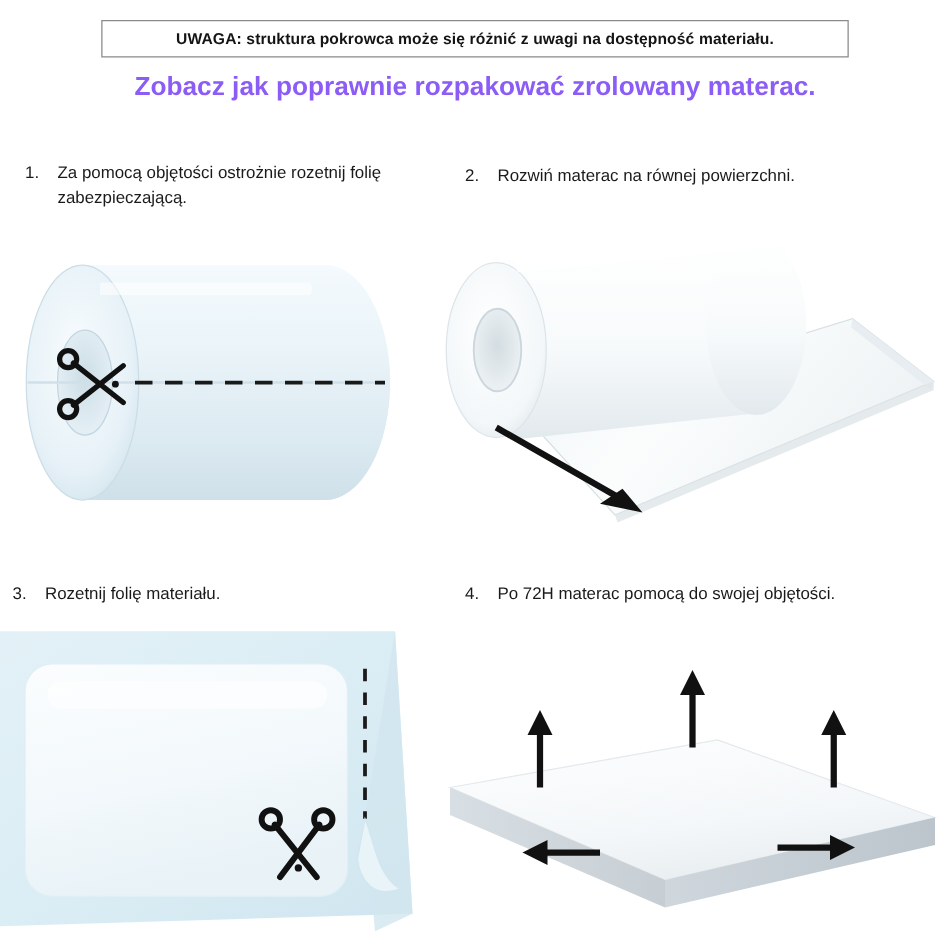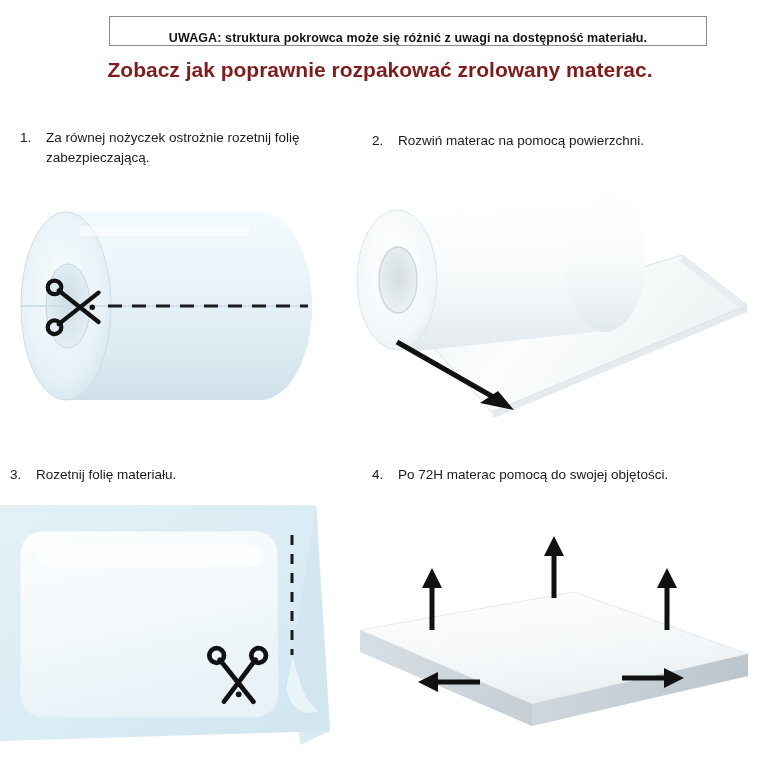--- a/index.html
+++ b/index.html
@@ -19,43 +19,42 @@
   
   .notice {
     position: absolute;
     left: 81px;
     top: 16px;
     width: 598px;
     height: 30px;
     border: 1px solid #8a8a8a;
     background: #ffffff;
     display: flex;
-    align-items: flex-end;
+    align-items: center;
     justify-content: center;
     box-sizing: border-box;
-    margin-left: 28px;
   }
   .notice-text {
     font-size: 12.5px;
     font-weight: bold;
     letter-spacing: 0.1px;
     color: #141414;
     white-space: nowrap;
   }
 
   
   .headline {
     position: absolute;
     left: 0;
     top: 58px;
     width: 760px;
     text-align: center;
     font-size: 21px;
     font-weight: bold;
-    color: #7f1d1d;
+    color: #8b5cf6;
   }
 
   
   .step-label {
     position: absolute;
     display: flex;
     align-items: flex-start;
     font-size: 13.5px;
     line-height: 1.45;
     color: #1a1a1a;
@@ -85,26 +84,26 @@
 <body>
 
 <div class="notice">
   <span class="notice-text">UWAGA: struktura pokrowca może się różnić z uwagi na dostępność materiału.</span>
 </div>
 
 <div class="headline">Zobacz jak poprawnie rozpakować zrolowany materac.</div>
 
 <div class="step-label" id="label-1">
   <span class="step-num">1.</span>
-  <span class="step-text">Za równej nożyczek ostrożnie rozetnij folię zabezpieczającą.</span>
+  <span class="step-text">Za pomocą objętości ostrożnie rozetnij folię zabezpieczającą.</span>
 </div>
 
 <div class="step-label" id="label-2">
   <span class="step-num">2.</span>
-  <span class="step-text">Rozwiń materac na pomocą powierzchni.</span>
+  <span class="step-text">Rozwiń materac na równej powierzchni.</span>
 </div>
 
 <div class="step-label" id="label-3">
   <span class="step-num">3.</span>
   <span class="step-text">Rozetnij folię materiału.</span>
 </div>
 
 <div class="step-label" id="label-4">
   <span class="step-num">4.</span>
   <span class="step-text">Po 72H materac pomocą do swojej objętości.</span>

